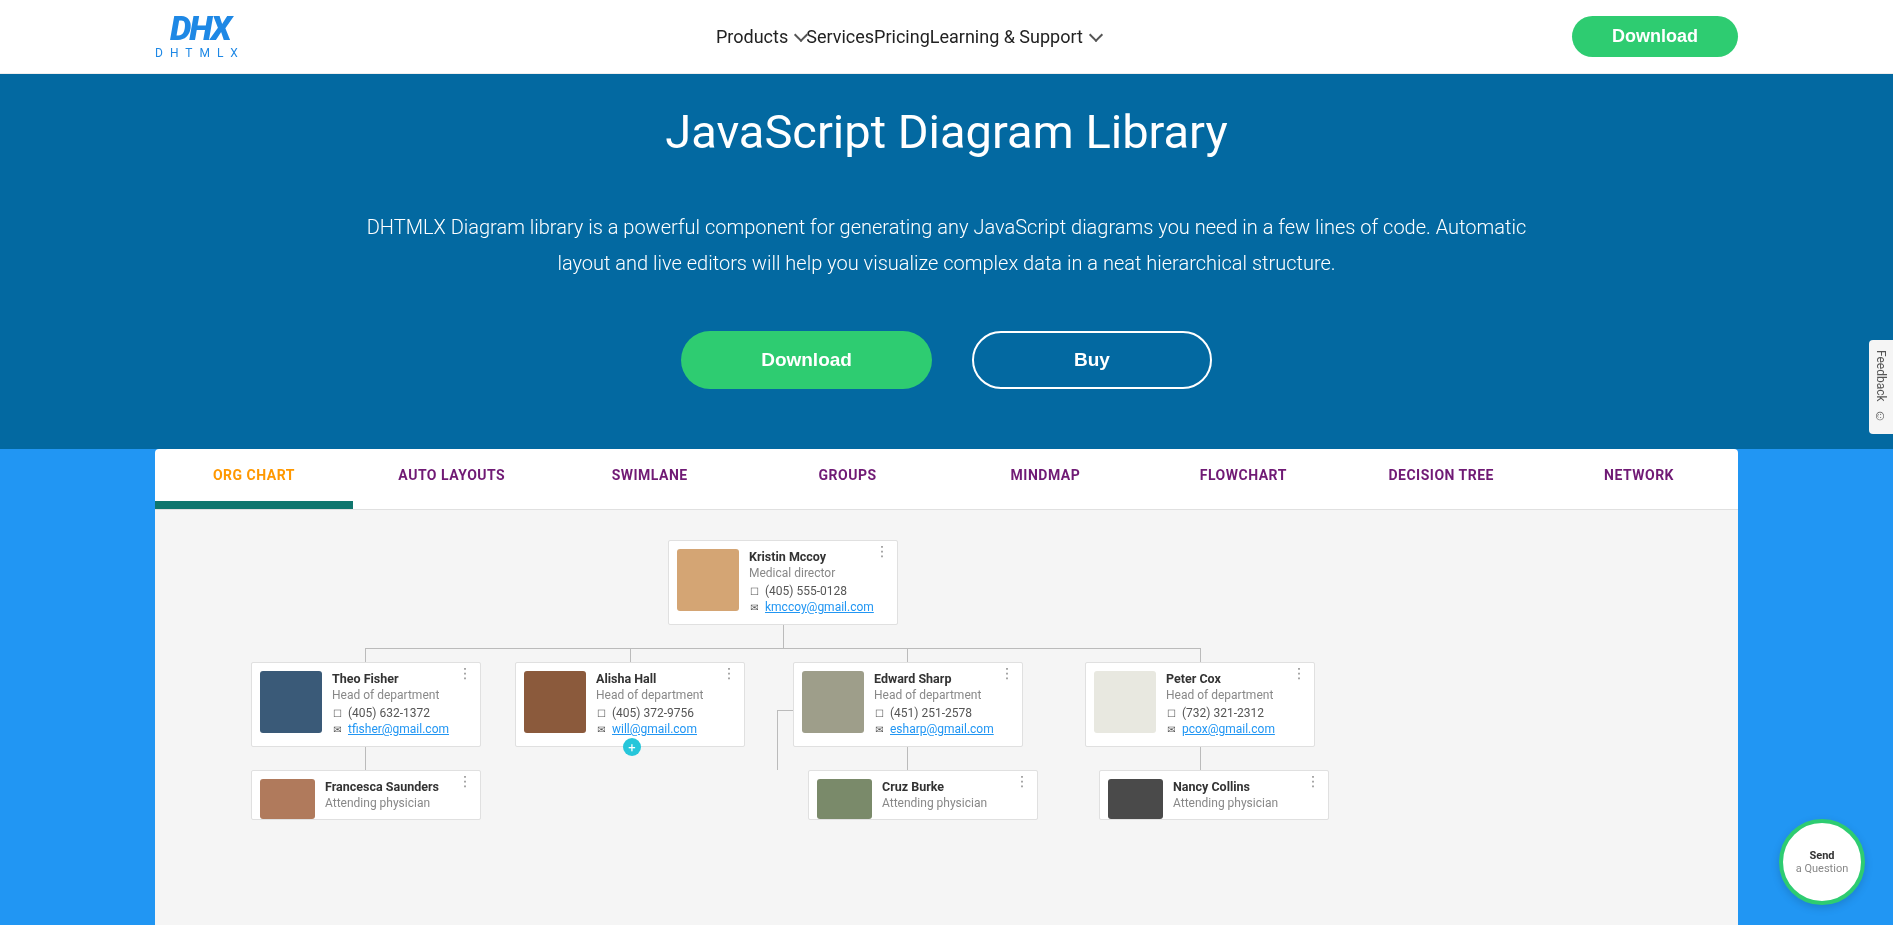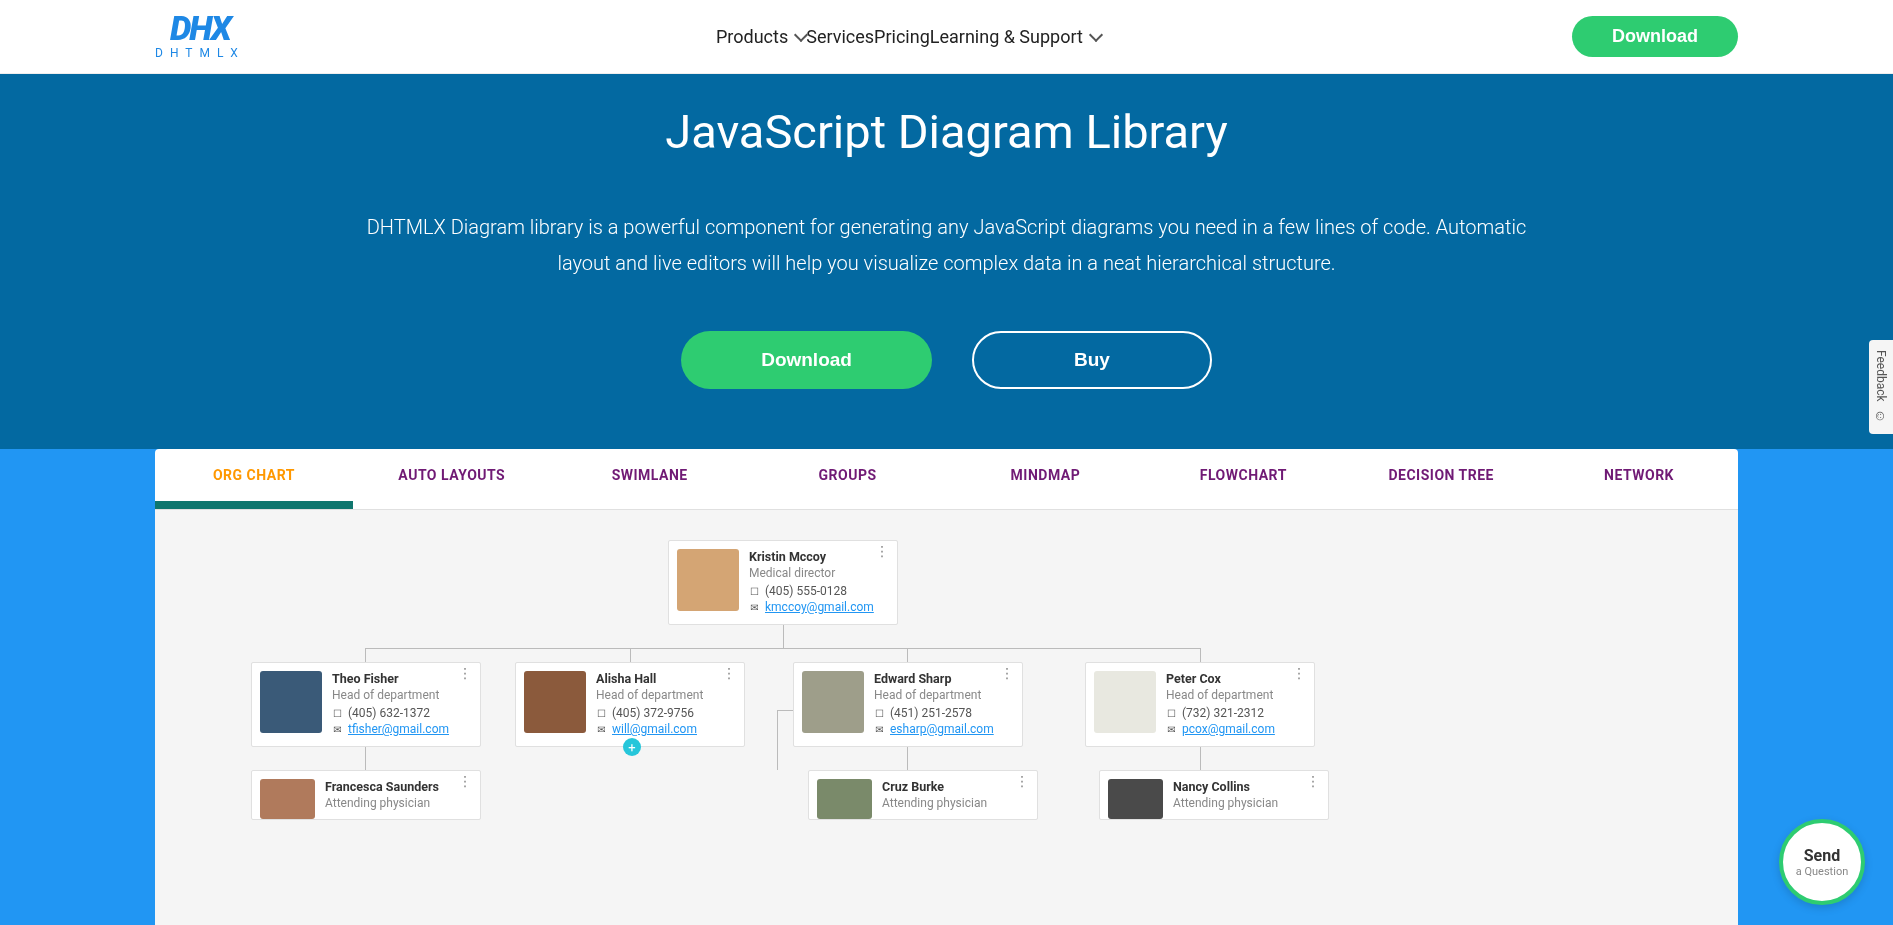--- a/index.html
+++ b/index.html
@@ -46,21 +46,21 @@
 
 
 .line { position: absolute; background: #bbb; }
 
 
 .feedback { position: fixed; right: 0; top: 340px; background: #f5f5f5; color: #555; writing-mode: vertical-rl; padding: 10px 4px; font-size: 12px; border-radius: 4px 0 0 4px; cursor: pointer; display:flex; align-items:center; gap:6px; }
 .feedback-ico { transform: rotate(90deg); font-size: 14px; }
 
 
 .chat { position: fixed; right: 28px; bottom: 20px; width: 86px; height: 86px; border-radius: 50%; background: #fff; border: 4px solid #2ecc71; display: flex; flex-direction: column; align-items: center; justify-content: center; font-size: 12px; cursor: pointer; box-shadow: 0 3px 8px rgba(0,0,0,0.15); }
-.chat-send { font-weight: 700; color: #333; font-size: 16px; }
+.chat-send { font-weight: 700; color: #333; font-size: 11px; }
 .chat-q { color: #888; font-size: 11px; }
 </style>
 </head>
 <body>
 
 <div class="header">
   <div class="logo">
     <div class="logo-main">DHX</div>
     <div class="logo-sub">DHTMLX</div>
   </div>

